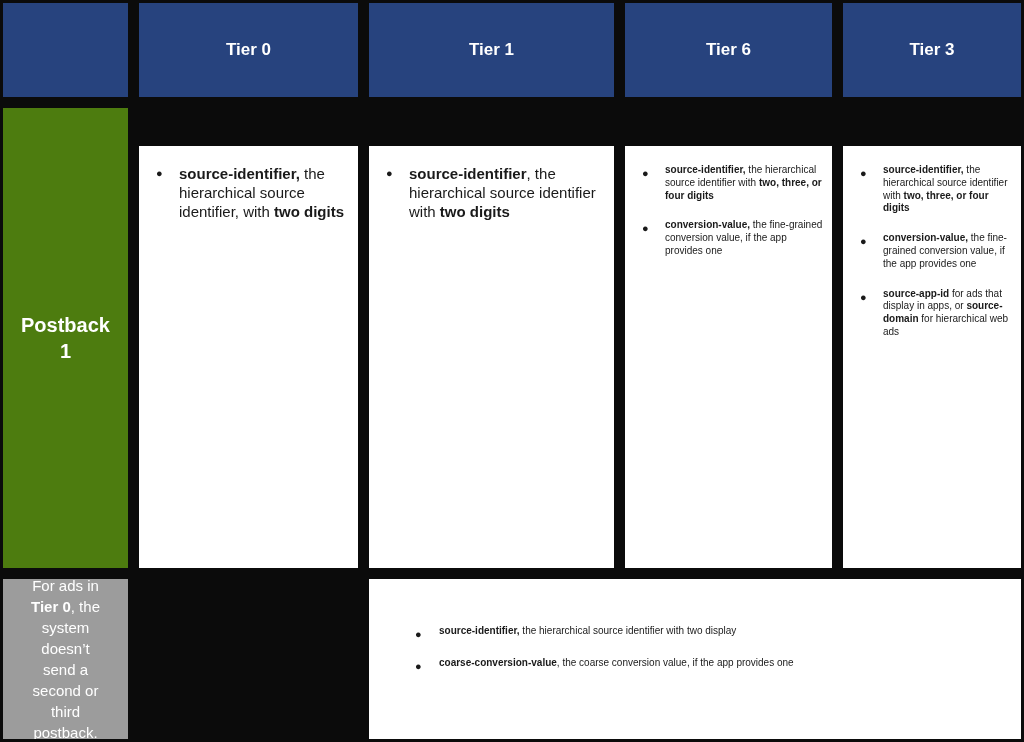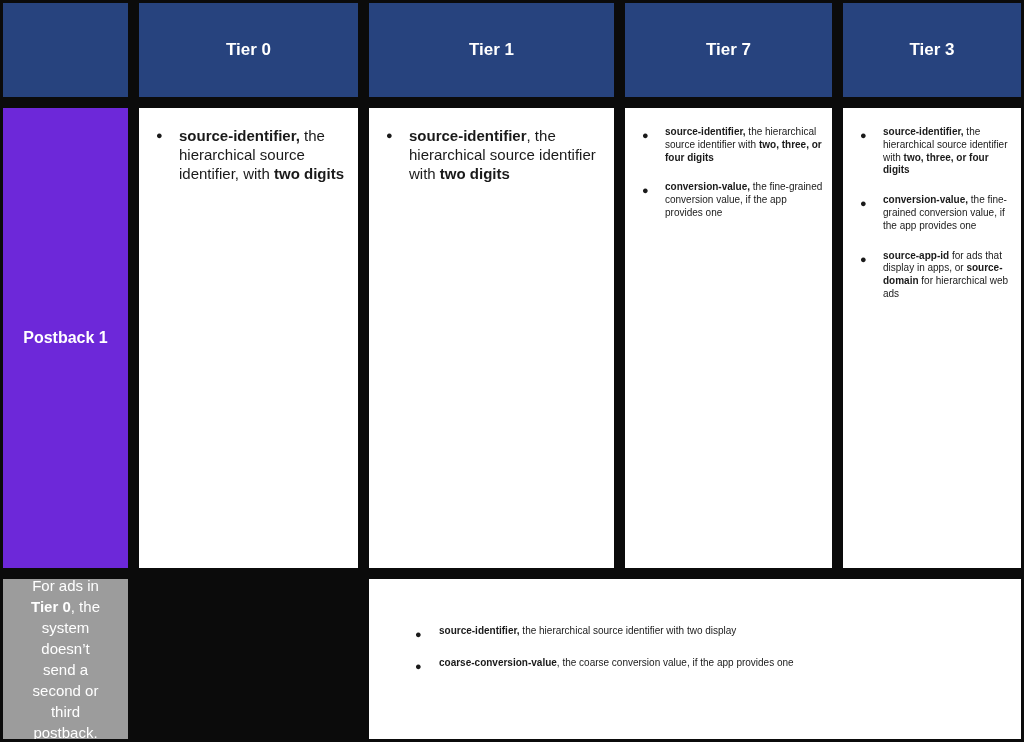--- a/index.html
+++ b/index.html
@@ -28,36 +28,37 @@
   .hcell {
     background: #27437E;
     color: #ffffff;
     font-weight: 700;
     font-size: 17px;
     display: flex;
     align-items: center;
     justify-content: center;
   }
   .lcell {
-    background: #6d28d9;
+    background: #4d7c0f;
     color: #ffffff;
     font-weight: 700;
-    font-size: 16px;
+    font-size: 20px;
     line-height: 1.3;
     display: flex;
     align-items: center;
     justify-content: center;
     text-align: center;
     padding: 0 14px;
   }
   .bcell {
     background: #ffffff;
     color: #1a1a1a;
     padding: 18px 8px 10px 12px;
     line-height: 1.28;
+    margin-top: 38px;
   }
   .fs15 { font-size: 15px; }
   .fs16 { font-size: 10px; }
   ul.bullets {
     list-style: none;
     margin: 0;
     padding: 0;
   }
   ul.bullets li {
     position: relative;
@@ -99,21 +100,21 @@
 </style>
 </head>
 <body>
 
 <div class="table-wrap">
   <div class="grid">
 
     <div class="cell hcell"></div>
     <div class="cell hcell">Tier 0</div>
     <div class="cell hcell">Tier 1</div>
-    <div class="cell hcell">Tier 7</div>
+    <div class="cell hcell">Tier 6</div>
     <div class="cell hcell">Tier 3</div>
 
     <div class="cell lcell">Postback 1</div>
     <div class="cell bcell fs15">
       <ul class="bullets">
           <li><span class="b">source-identifier,</span><span> the hierarchical source identifier, with </span><span class="b">two digits</span></li>
         </ul>
     </div>
     <div class="cell bcell fs15">
       <ul class="bullets">

